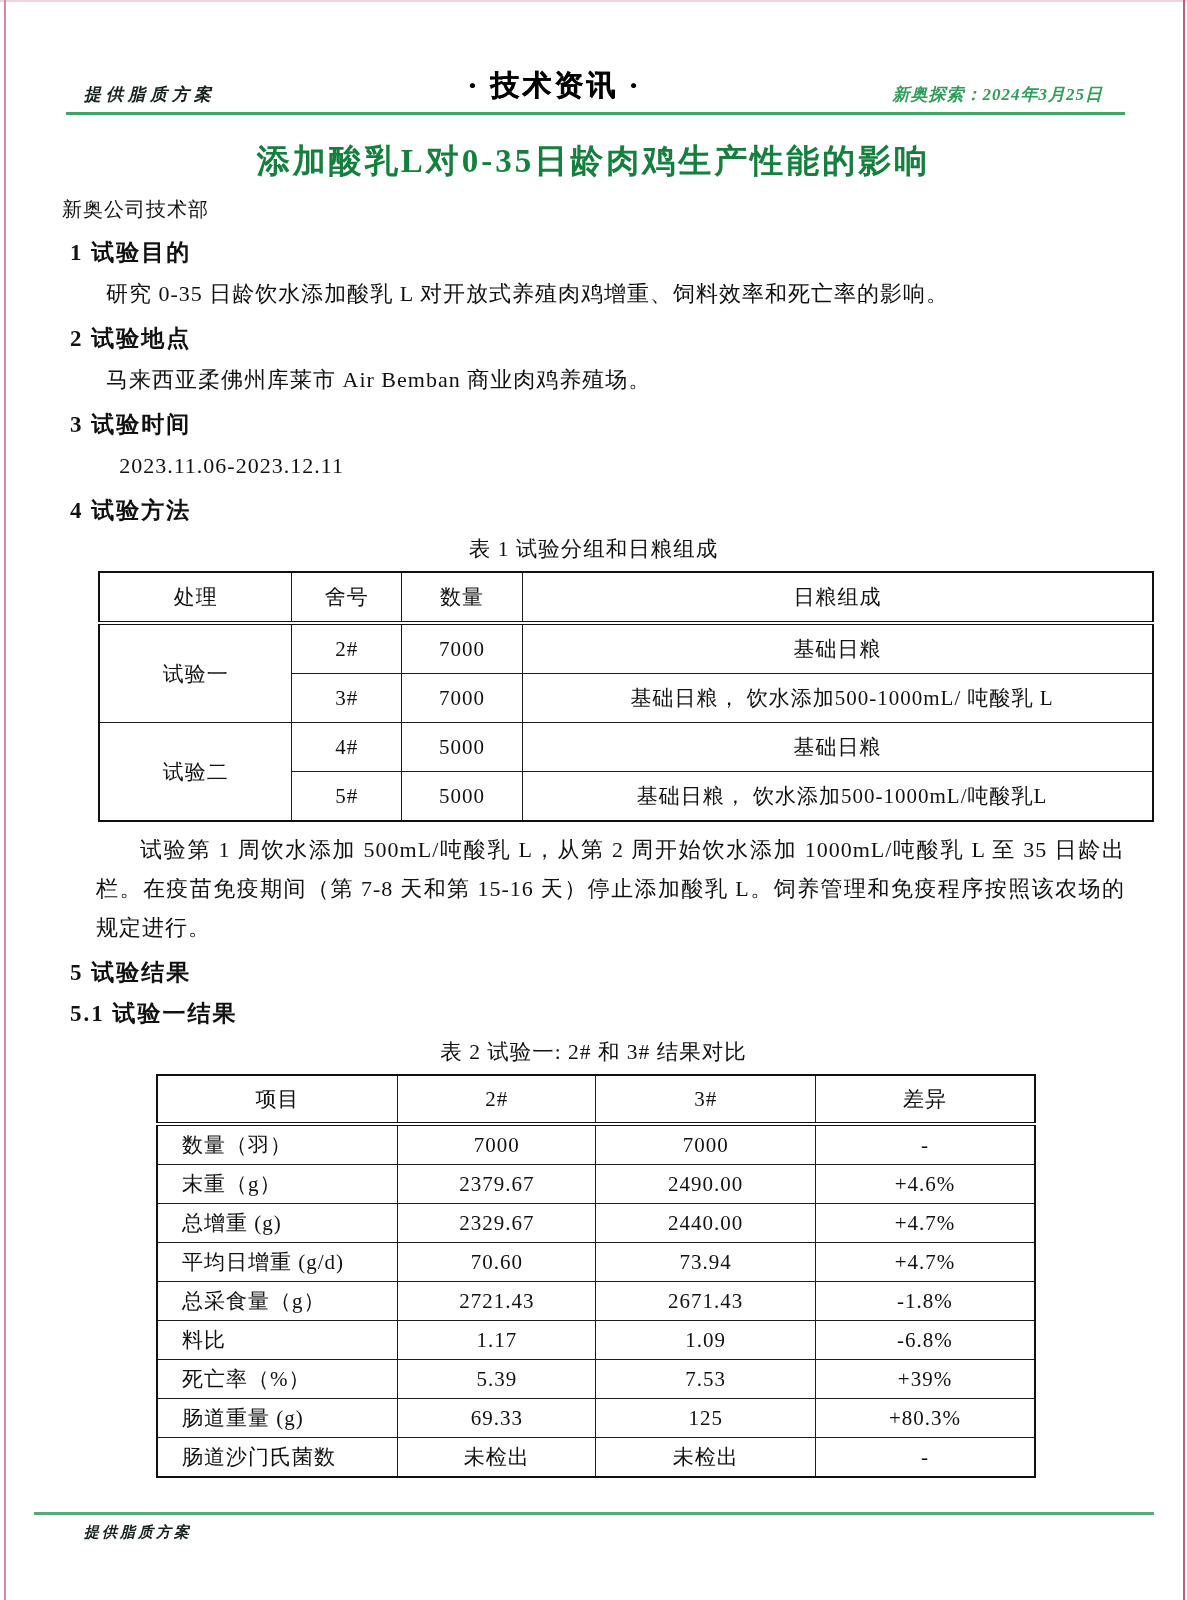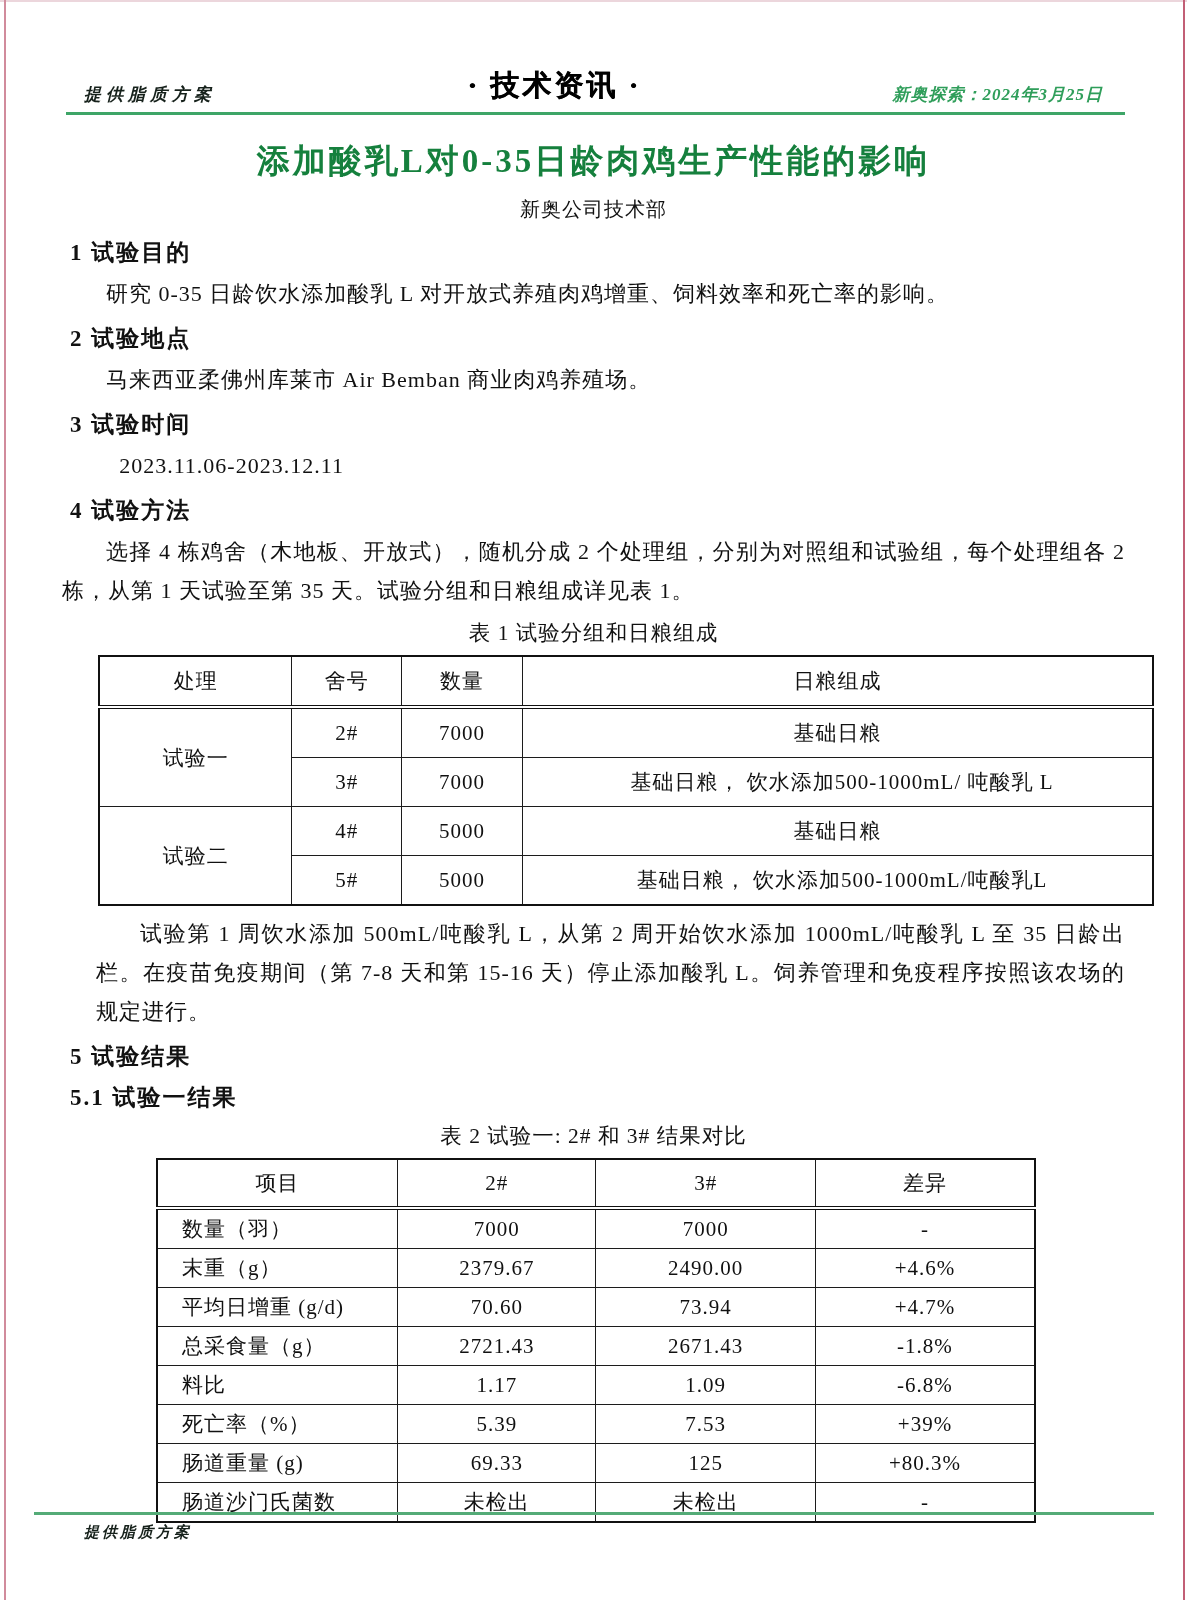--- a/index.html
+++ b/index.html
@@ -18,21 +18,21 @@
 
   
   .hdr{display:flex;justify-content:space-between;align-items:flex-end;padding:0 22px 0 22px;}
   .hdr-left{font-size:17px;font-weight:bold;font-style:italic;letter-spacing:5px;color:#16211b;}
   .hdr-center{font-size:29px;font-weight:bold;letter-spacing:3px;color:#000;text-shadow:0.6px 0 0 #000;}
   .hdr-right{font-size:17px;font-weight:bold;font-style:italic;letter-spacing:1px;color:#2f9e5a;}
   .hdr-rule{border:0;border-top:3px solid #3ea567;margin:6px 0 24px 4px;}
 
   
   .title{text-align:center;font-size:33px;font-weight:bold;letter-spacing:3px;color:#15803d;margin:10px 0 12px 0;}
-  .subtitle{text-align:center;font-size:20px;margin:0 0 14px 0;letter-spacing:1px;}
+  .subtitle{text-align:left;font-size:20px;margin:0 0 14px 0;letter-spacing:1px;}
 
   
   .sec-h{font-size:23px;font-weight:bold;margin:10px 0 6px 8px;letter-spacing:2px;}
   .sec-h.shift{}
   .body-p{font-size:22px;line-height:39px;margin:0 0 2px 0;text-align:justify;text-indent:2em;letter-spacing:1px;}
   .body-plain{font-size:22px;line-height:39px;margin:0 0 2px 0;text-indent:2.6em;letter-spacing:1px;}
   .note-p{font-size:22px;line-height:39px;margin:8px 0 6px 34px;text-align:justify;text-indent:2em;letter-spacing:1px;}
 
   
   .tbl-caption{text-align:center;font-size:21.5px;margin:8px 0 8px 0;letter-spacing:1px;}
@@ -75,21 +75,20 @@
   <div class="sec-h">1 试验目的</div>
   <p class="body-p">研究 0-35 日龄饮水添加酸乳 L 对开放式养殖肉鸡增重、饲料效率和死亡率的影响。</p>
 
   <div class="sec-h">2 试验地点</div>
   <p class="body-p">马来西亚柔佛州库莱市 Air Bemban 商业肉鸡养殖场。</p>
 
   <div class="sec-h">3 试验时间</div>
   <p class="body-plain">2023.11.06-2023.12.11</p>
 
   <div class="sec-h">4 试验方法</div>
-  <p class="body-p">选择 4 栋鸡舍（木地板、开放式），随机分成 2 个处理组，分别为对照组和试验组，每个处理组各 2 栋，从第 1 天试验至第 35 天。试验分组和日粮组成详见表 1。</p>
 
   <div class="tbl-caption">表 1 试验分组和日粮组成</div>
 
   <table class="t1">
     <colgroup>
       <col style="width:18.3%">
         <col style="width:10.4%">
         <col style="width:11.5%">
         <col style="width:59.8%">
     </colgroup>
@@ -156,20 +155,26 @@
         <td>7000</td>
         <td>-</td>
       </tr>
       <tr>
         <td class="item">末重（g）</td>
         <td>2379.67</td>
         <td>2490.00</td>
         <td>+4.6%</td>
       </tr>
       <tr>
+        <td class="item">总增重 (g)</td>
+        <td>2329.67</td>
+        <td>2440.00</td>
+        <td>+4.7%</td>
+      </tr>
+      <tr>
         <td class="item">平均日增重 (g/d)</td>
         <td>70.60</td>
         <td>73.94</td>
         <td>+4.7%</td>
       </tr>
       <tr>
         <td class="item">总采食量（g）</td>
         <td>2721.43</td>
         <td>2671.43</td>
         <td>-1.8%</td>

